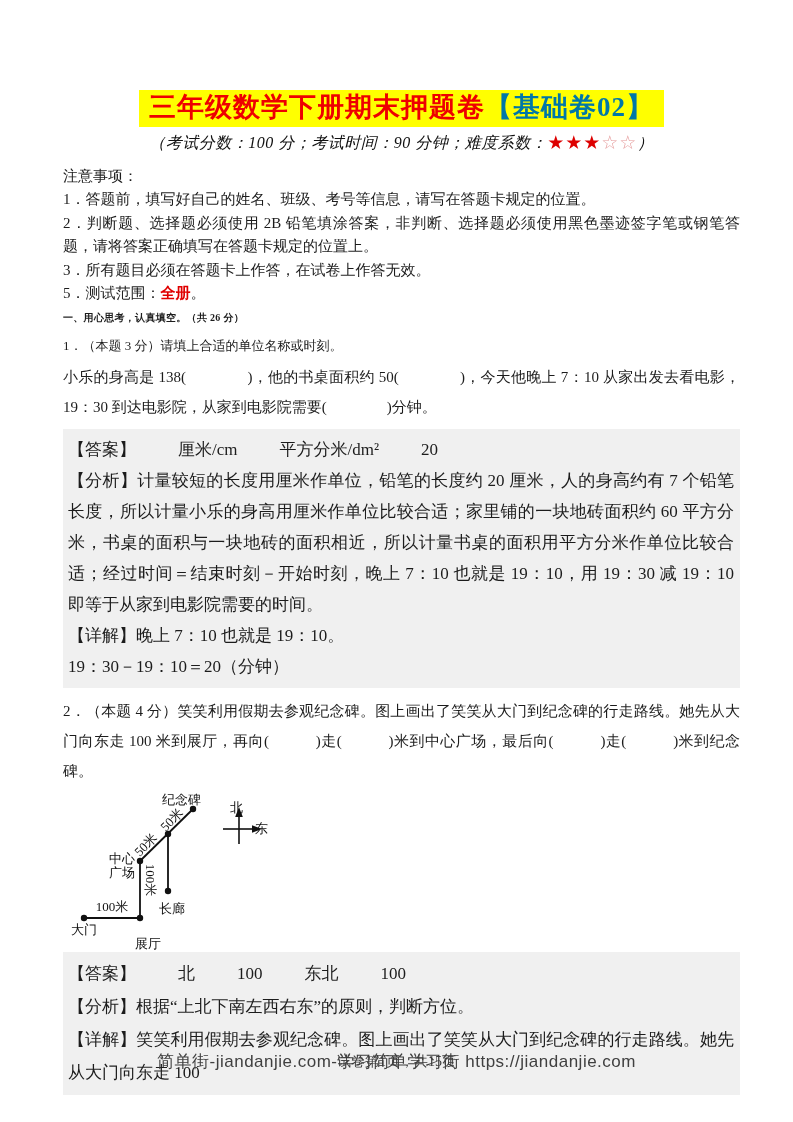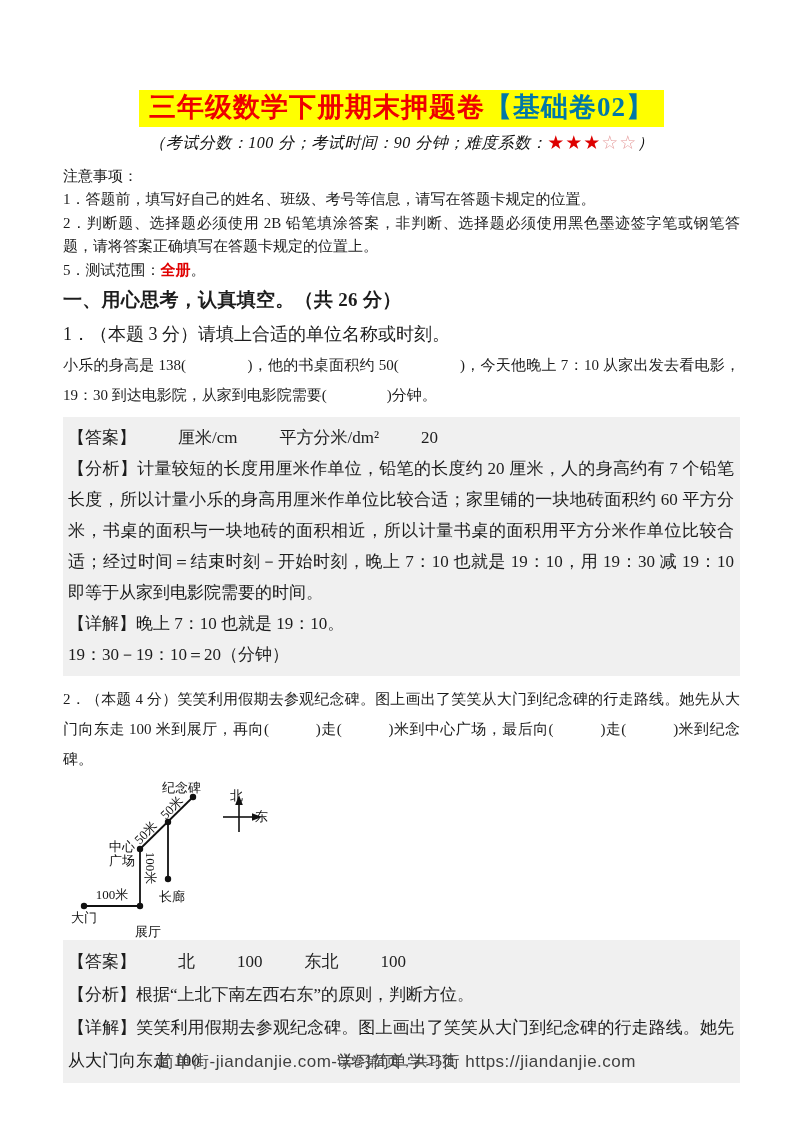--- a/index.html
+++ b/index.html
@@ -38,24 +38,24 @@
   .stars { font-style: normal; letter-spacing: 1px; }
   .star-filled { color: #dd0000; font-size: 19px; vertical-align: -1px; }
   .star-empty  { color: #e59a9a; font-size: 19px; vertical-align: -1px; }
 
   
   .notices { margin-top: 11px; font-size: 15px; line-height: 23.5px; text-align: justify; }
   .notices p { margin: 0; }
   .red-bold { color: #e00000; font-weight: bold; }
 
   
-  .section-heading { font-size: 19px; font-weight: bold; margin-top: 5px; letter-spacing: 0.3px; }
+  .section-heading { font-size: 10px; font-weight: bold; margin-top: 5px; letter-spacing: 0.3px; }
 
   
-  .q-stem  { font-size: 18px; margin-top: 7px; line-height: 28px; text-align: justify; }
+  .q-stem  { font-size: 13px; margin-top: 7px; line-height: 28px; text-align: justify; }
   .q-body  { font-size: 15px; margin-top: 2px; line-height: 30px; text-align: justify; }
 
   
   .answer-box {
     background: #f0f0f0;
     margin-top: 7px;
     padding: 5px 6px 6px 5px;
     font-size: 17px;
     line-height: 31px;
     text-align: justify;
@@ -114,20 +114,21 @@
   </div>
 
   <div class="meta-line">
     <span>（考试分数：100 分；考试时间：90 分钟；难度系数：</span><span class="stars"><span class="star-filled">★★★</span><span class="star-empty">☆☆</span></span><span>）</span>
   </div>
 
   <div class="notices">
     <p>注意事项：</p>
     <p>1．答题前，填写好自己的姓名、班级、考号等信息，请写在答题卡规定的位置。</p>
     <p>2．判断题、选择题必须使用 2B 铅笔填涂答案，非判断、选择题必须使用黑色墨迹签字笔或钢笔答题，请将答案正确填写在答题卡规定的位置上。</p>
+    <p>3．所有题目必须在答题卡上作答，在试卷上作答无效。</p>
     <p><span>5．测试范围：</span><span class="red-bold">全册</span><span>。</span></p>
   </div>
 
   <div class="section-heading">一、用心思考，认真填空。（共 26 分）</div>
 
   <div class="q-stem">1．（本题 3 分）请填上合适的单位名称或时刻。</div>
   <div class="q-body">小乐的身高是 138(　　　　)，他的书桌面积约 50(　　　　)，今天他晚上 7：10 从家出发去看电影，19：30 到达电影院，从家到电影院需要(　　　　)分钟。</div>
 
   <div class="answer-box">
     <div class="ans-line">

